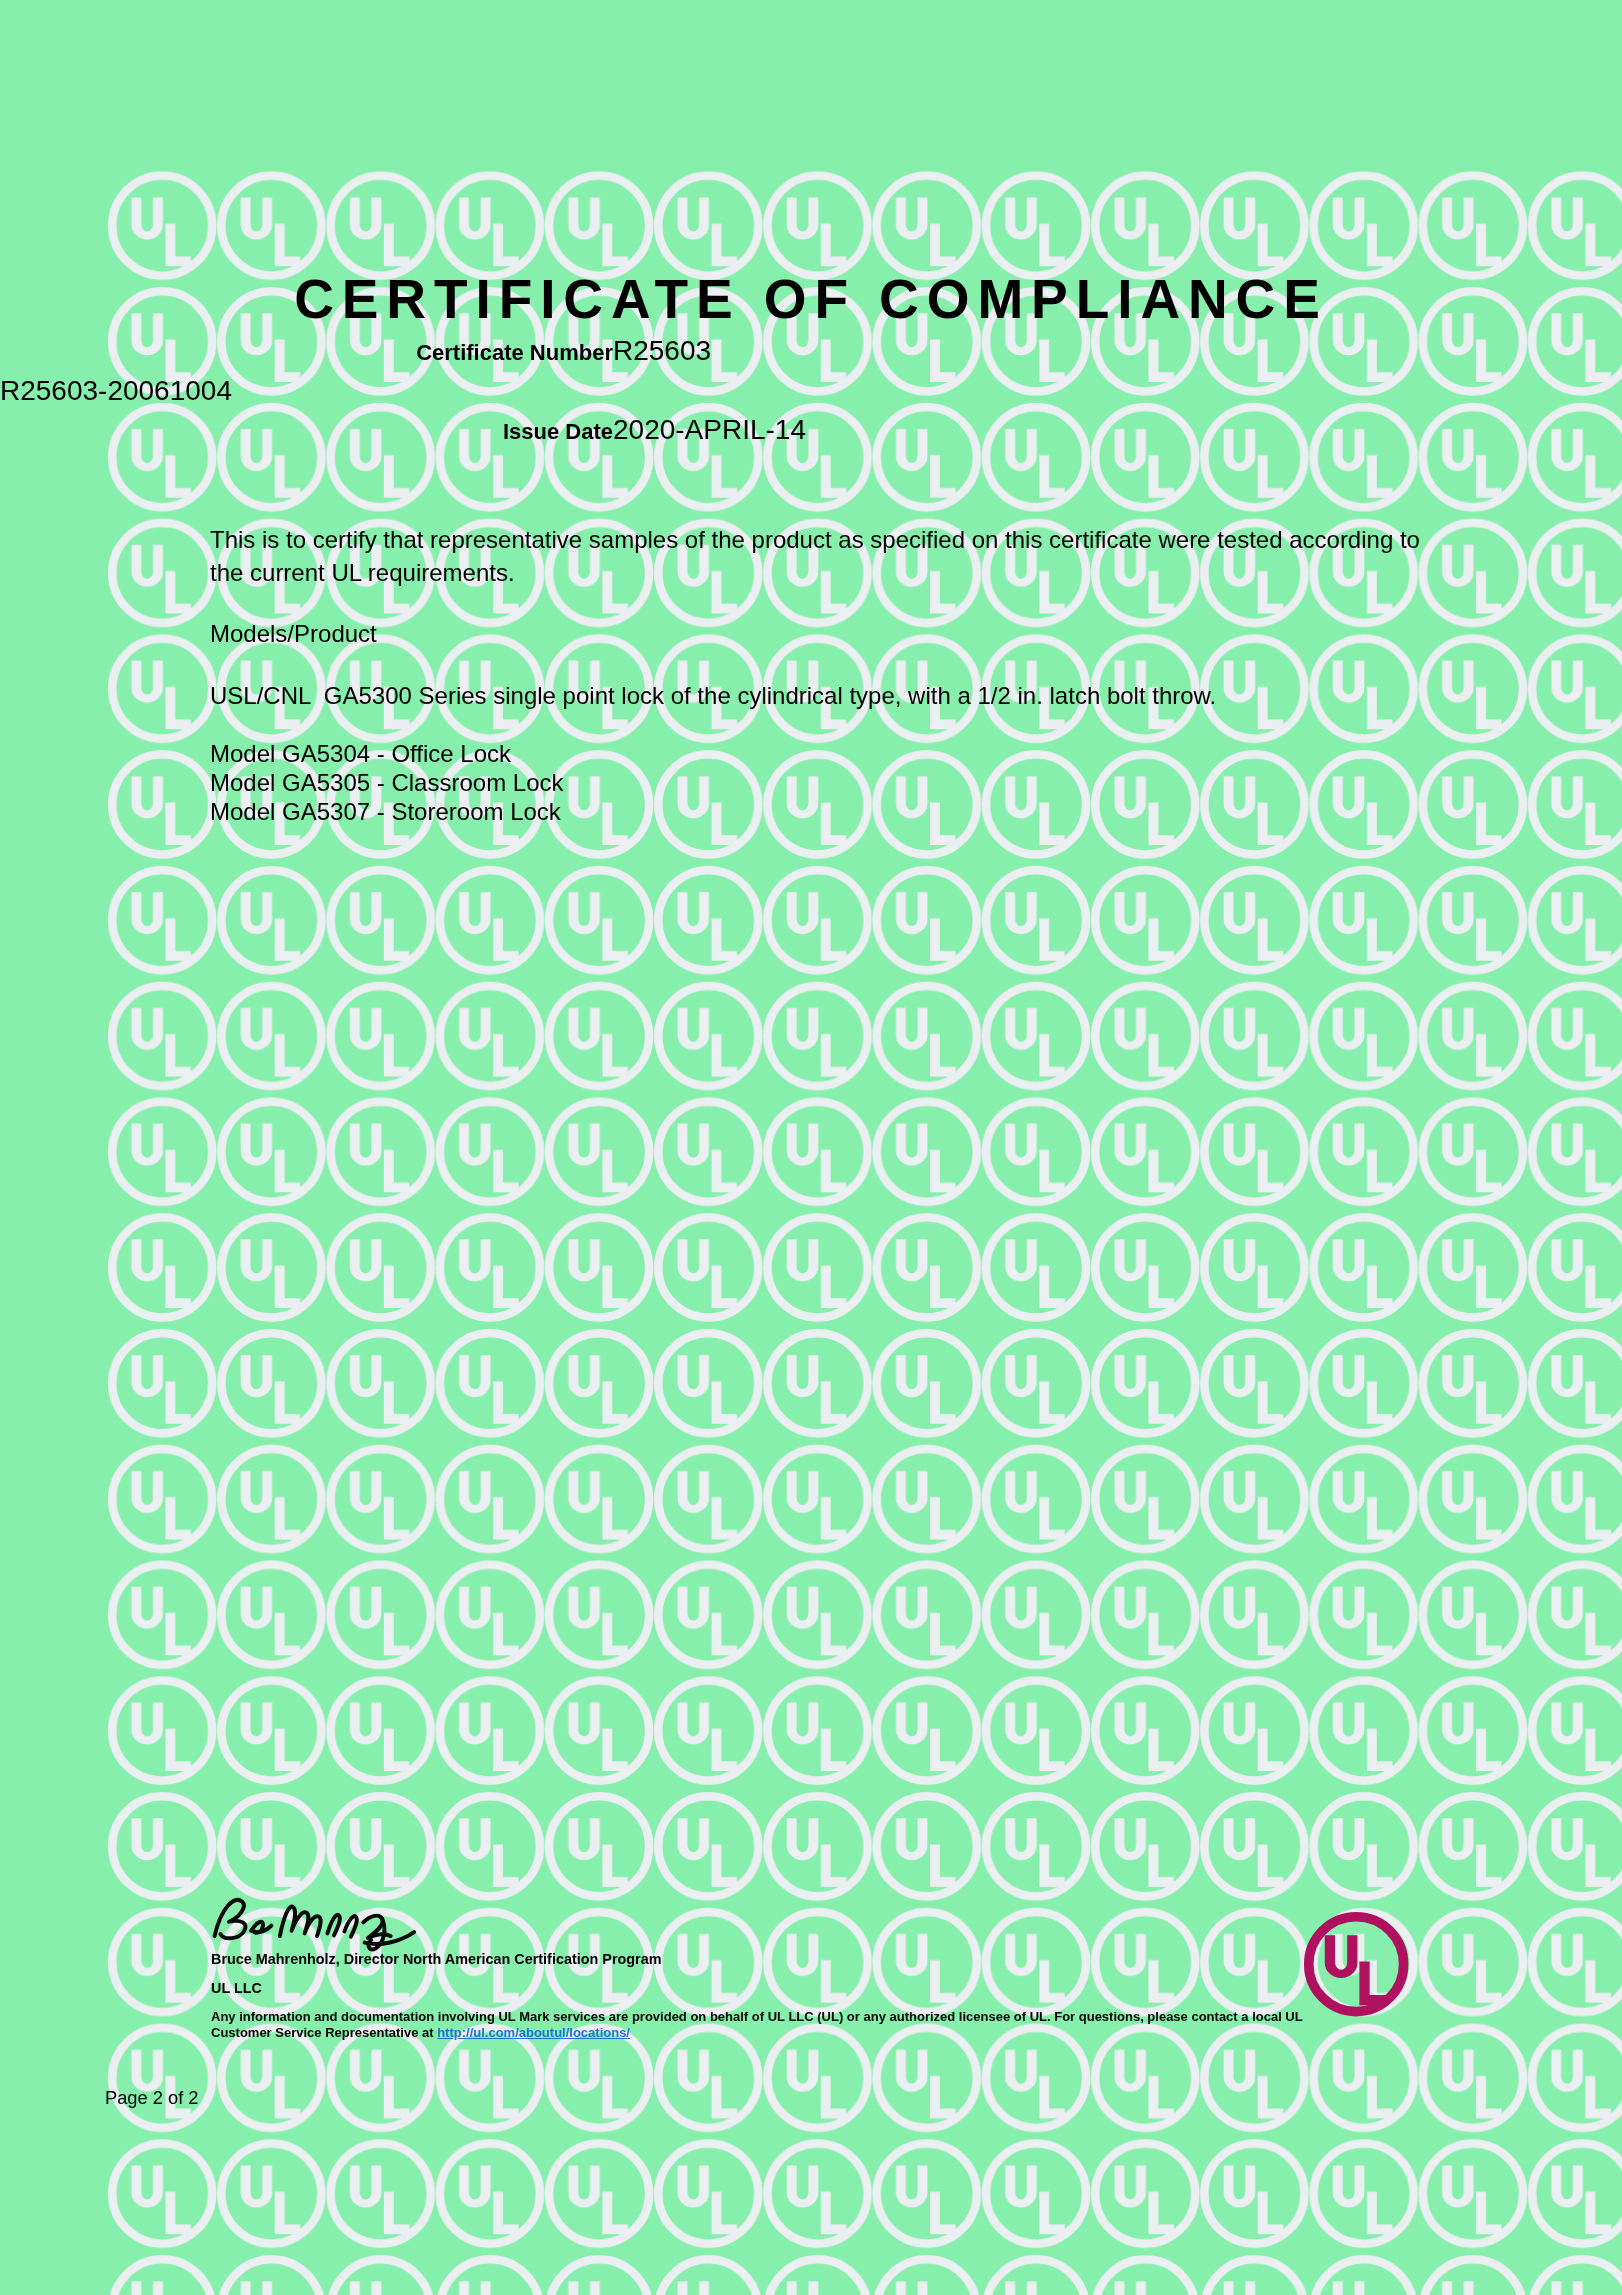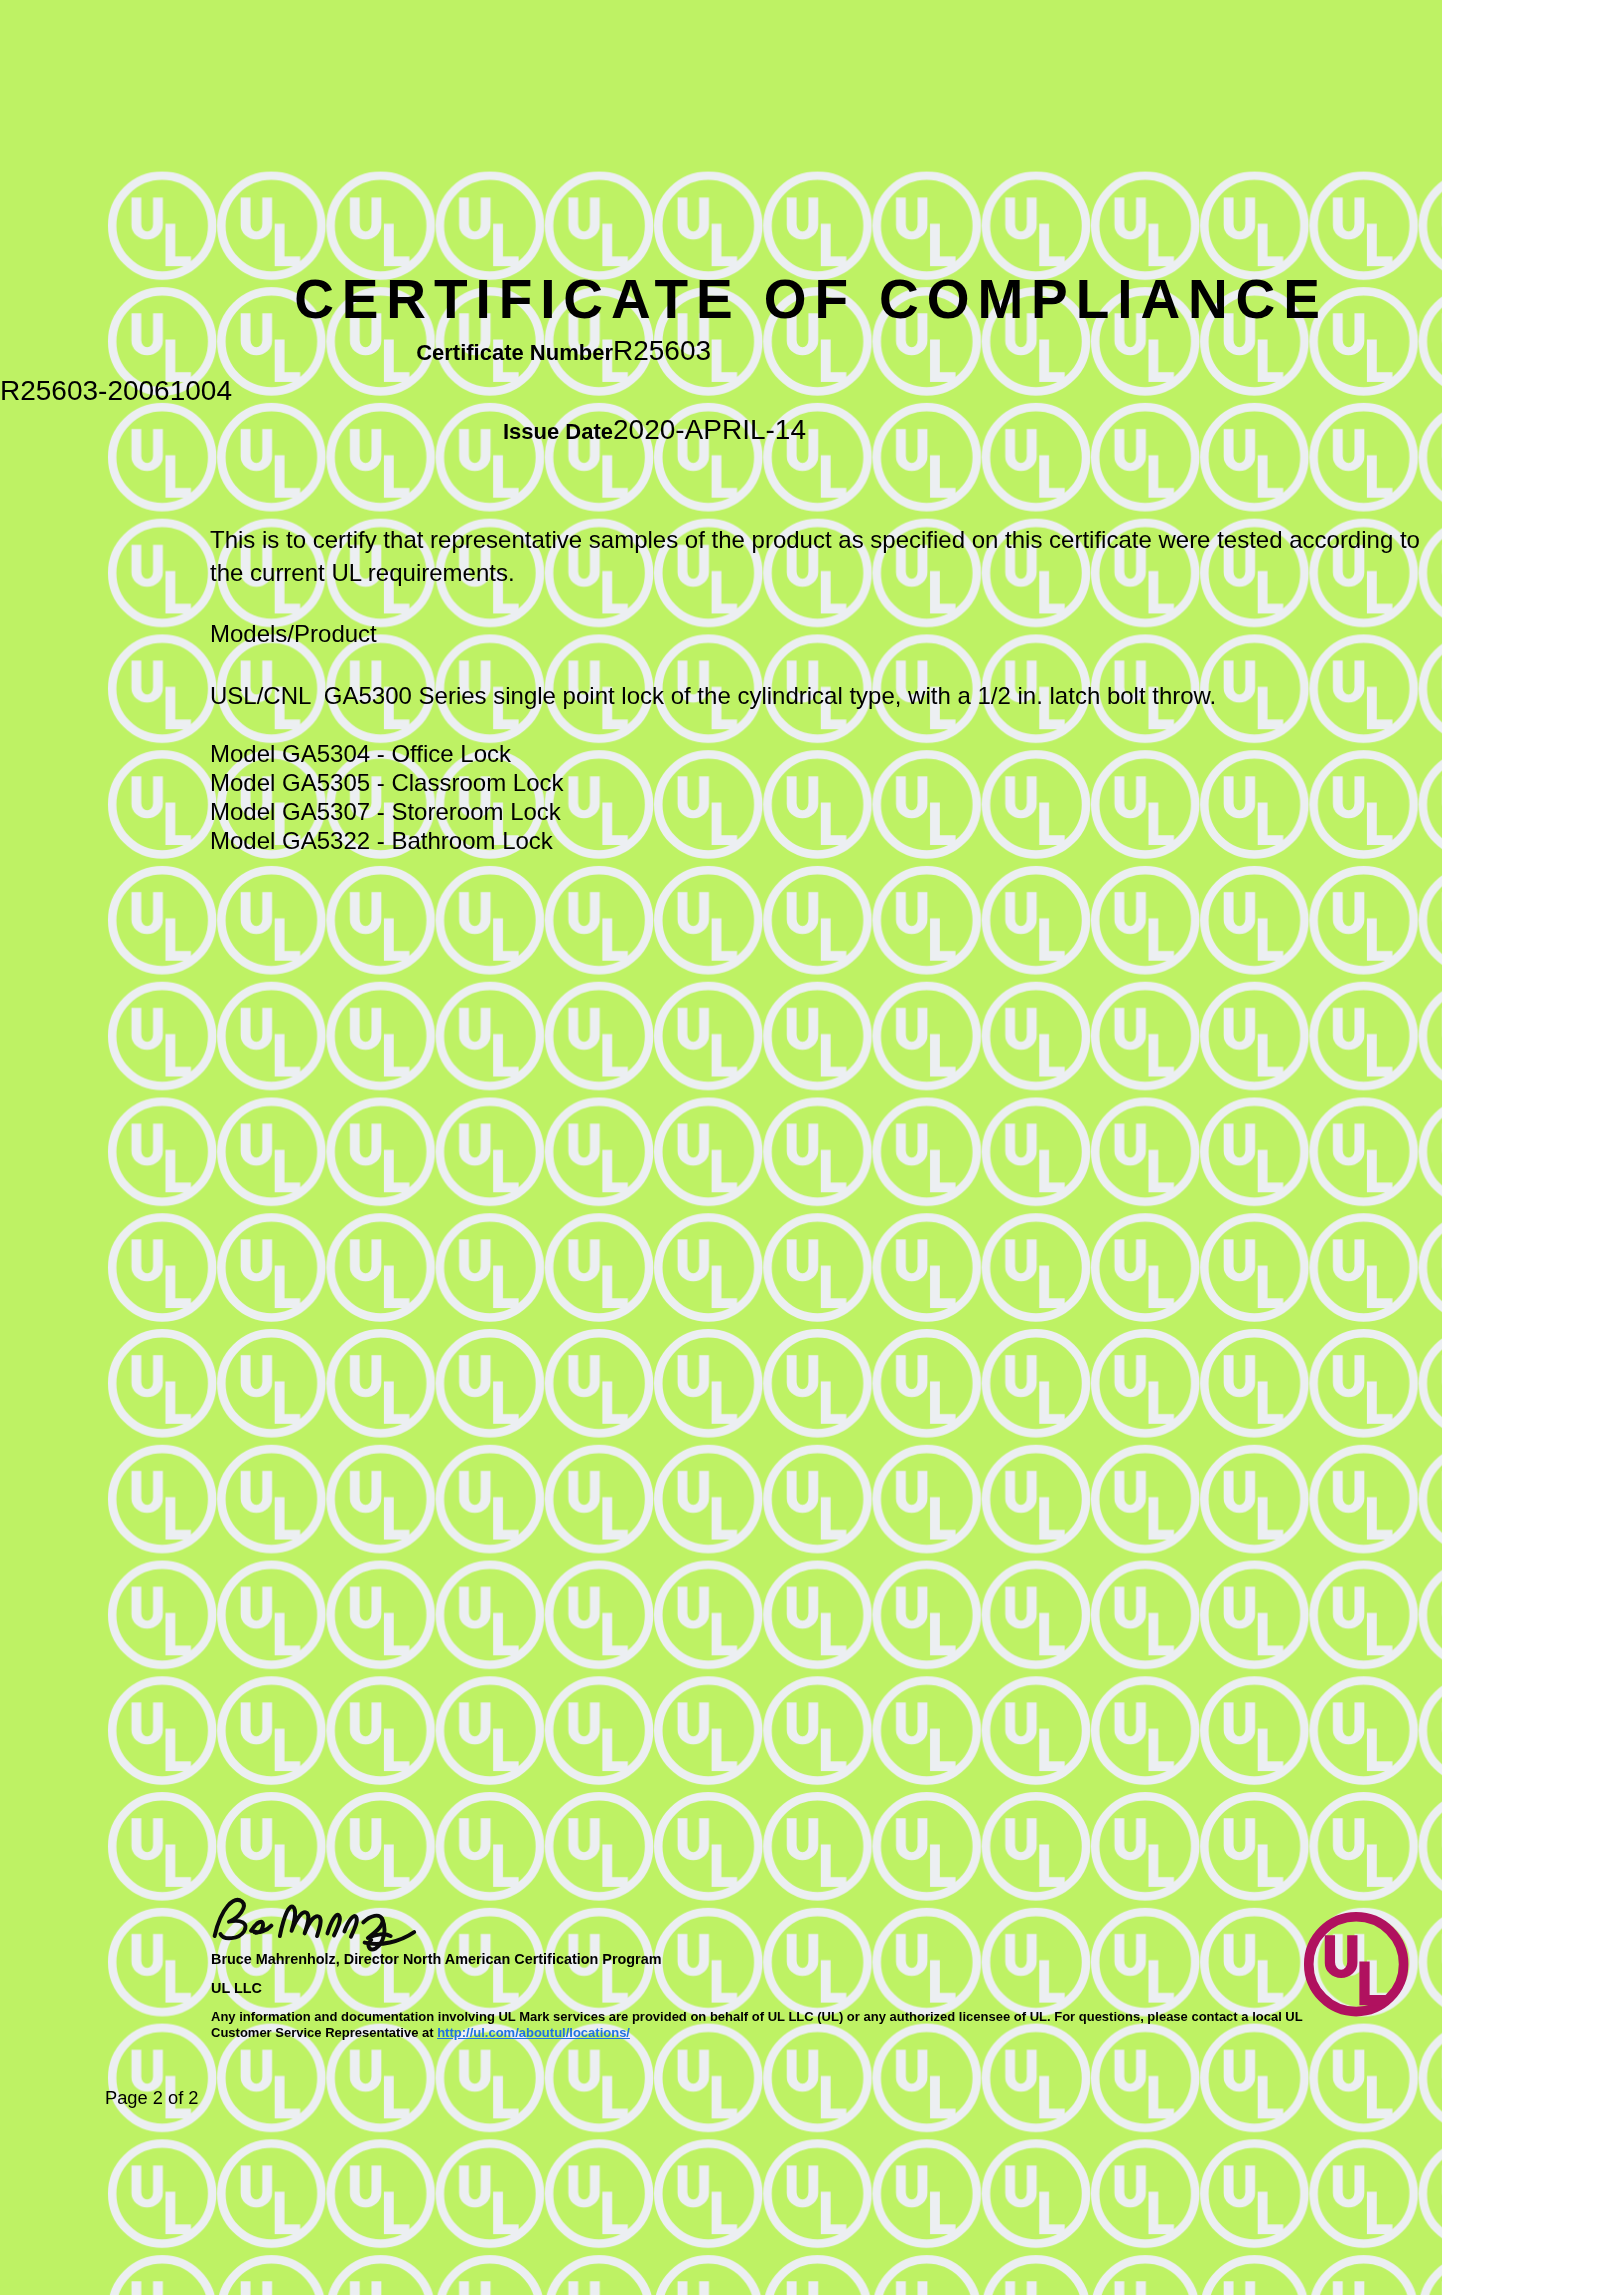--- a/index.html
+++ b/index.html
@@ -2,23 +2,23 @@
 <html style="font-size:10.5px"><head>
 <meta charset="utf-8">
 <style>
   html, body {
     margin: 0;
     padding: 0;
     background: #ffffff;
   }
   .page {
     position: relative;
-    width: 1442px;
+    width: 1622px;
     height: 2295px;
-    background: #bef264;
+    background: #86efac;
     overflow: hidden;
     font-family: "Liberation Sans", "DejaVu Sans", sans-serif;
     color: #000000;
   }
   .watermark-svg {
     position: absolute;
     left: 0;
     top: 0;
     z-index: 0;
   }
@@ -153,21 +153,20 @@
     <div class="body-text certify-para">This is to certify that representative samples of the product as specified on this certificate were tested according to the current UL requirements.</div>
 
     <div class="body-text models-heading">Models/Product</div>
 
     <div class="body-text product-desc">USL/CNL  GA5300 Series single point lock of the cylindrical type, with a 1/2 in. latch bolt throw.</div>
 
     <div class="body-text model-list">
       <span class="model-line">Model GA5304 - Office Lock</span>
       <span class="model-line">Model GA5305 - Classroom Lock</span>
       <span class="model-line">Model GA5307 - Storeroom Lock</span>
-      <span class="model-line">Model GA5322 - Bathroom Lock</span>
     </div>
 
     <svg class="signature-block" width="216" height="60" viewBox="0 0 330 92" aria-hidden="true">
       <g fill="none" stroke="#0a0a0a" stroke-width="6" stroke-linecap="round" stroke-linejoin="round">
         <path d="M8,66 C18,22 38,4 50,13 C59,21 45,38 30,44 C48,40 61,46 53,59 C45,71 22,73 17,63"></path>
         <path d="M64,58 C72,44 84,39 82,51 C81,60 71,64 67,58 C75,63 88,58 95,50"></path>
         <path d="M108,66 C115,32 123,16 129,22 C134,28 130,46 126,58 C134,37 144,25 150,31 C155,37 149,52 146,62 C153,43 163,31 169,37 C173,42 169,54 165,66"></path>
         <path d="M181,62 C187,42 195,29 199,35 C203,41 195,56 191,65"></path>
         <path d="M207,59 C213,43 221,31 225,37 C229,43 221,58 217,67"></path>
         <path d="M236,45 C247,34 261,31 265,40 C269,50 253,61 243,69 C255,63 270,61 278,66"></path>

